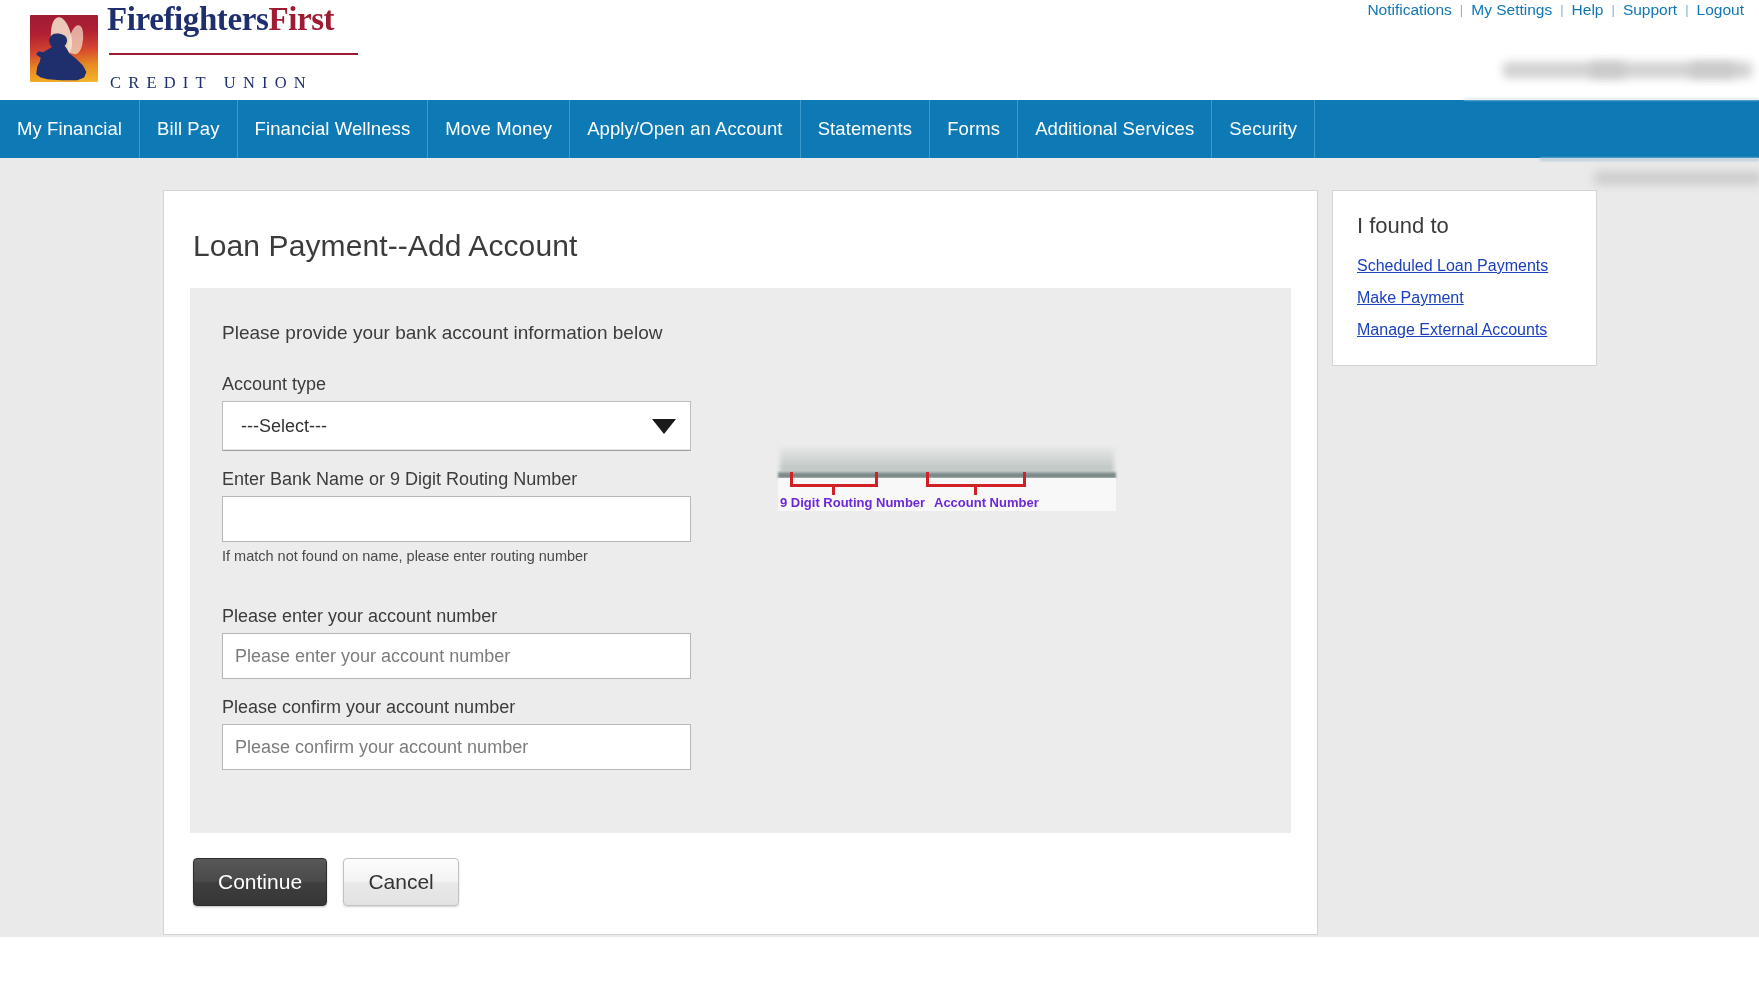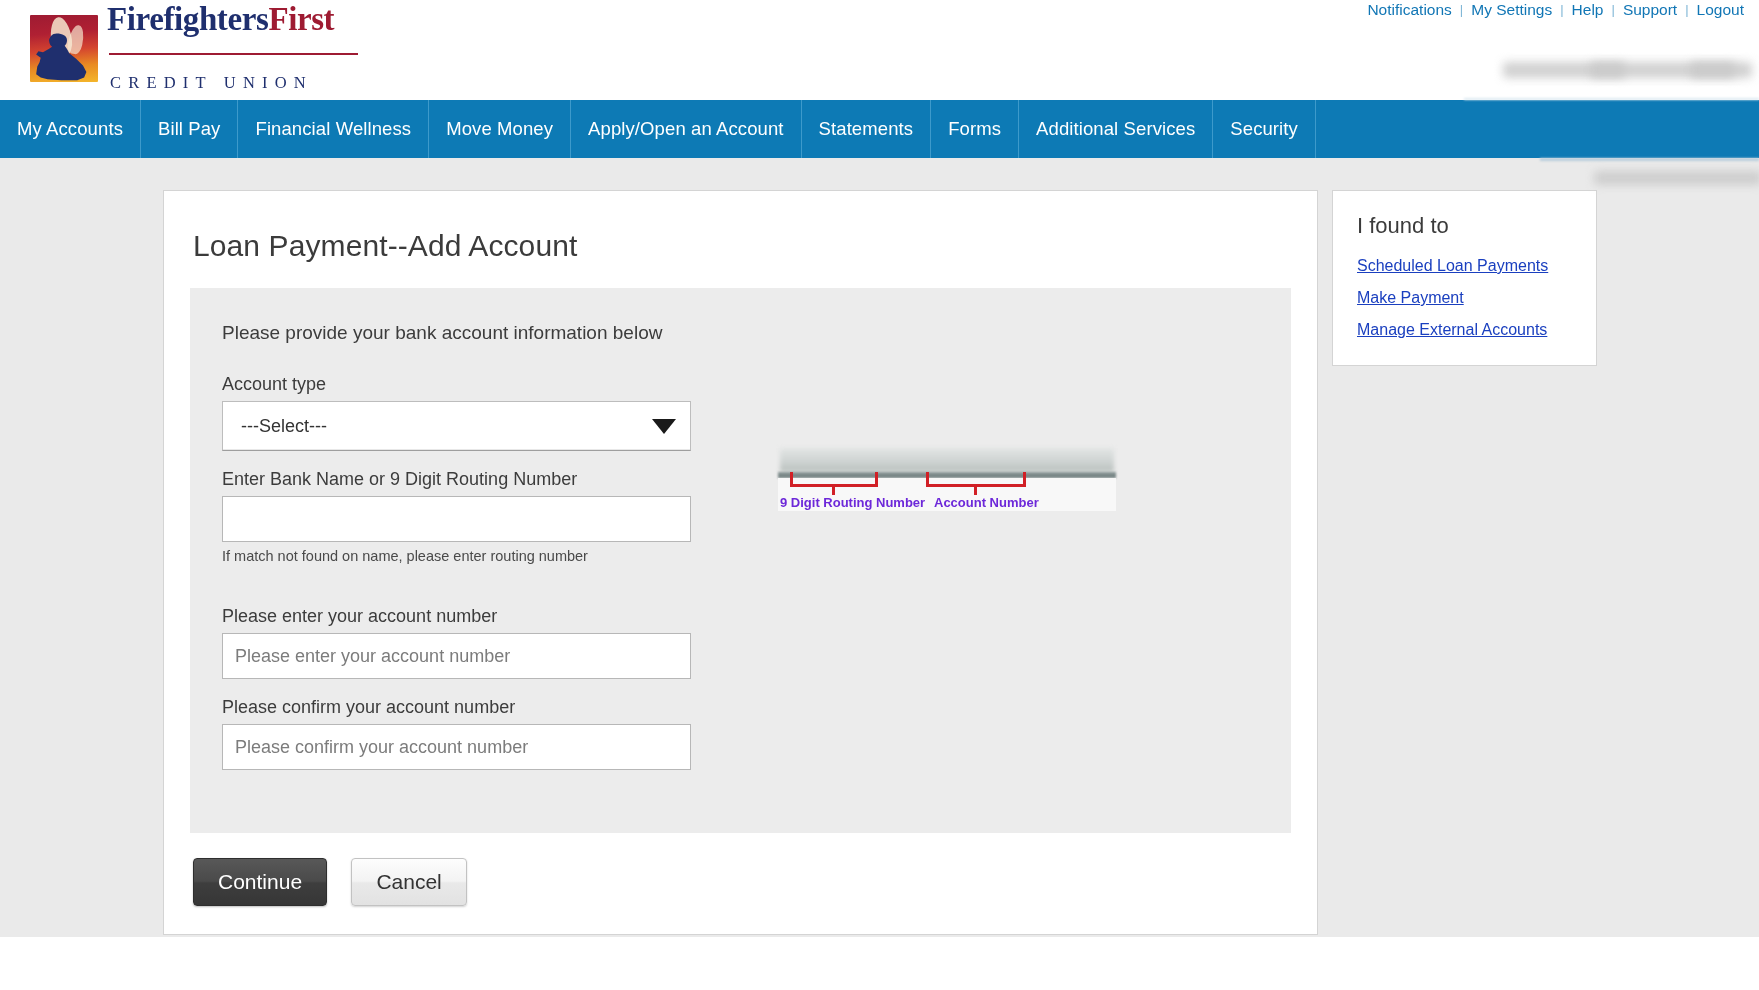--- a/index.html
+++ b/index.html
@@ -275,21 +275,21 @@
     font-size: 13px;
     font-weight: bold;
     color: #6d28d9;
     white-space: nowrap;
     font-family: "Liberation Sans", sans-serif;
   }
 
   
   .btn-row {
     display: flex;
-    gap: 24px;
+    gap: 16px;
     margin: 25px 0 0 3px;
   }
   .btn {
     font-size: 21px;
     padding: 0 24px;
     height: 48px;
     min-width: 116px;
     border-radius: 4px;
     cursor: pointer;
     display: flex;
@@ -368,21 +368,21 @@
     <a href="#">Logout</a>
   </div>
 
   <div class="redact" style="left:1503px; top:62px; width:122px; height:16px;"></div>
   <div class="redact" style="left:1590px; top:62px; width:145px; height:16px;"></div>
   <div class="redact" style="left:1690px; top:62px; width:62px; height:16px;"></div>
   <div class="redact-rule" style="left:1464px; top:98px; width:295px;"></div>
 </div>
 
 <div class="mainnav">
-  <div class="nav-item">My Accounts</div>
+  <div class="nav-item">My Financial</div>
   <div class="nav-item">Bill Pay</div>
   <div class="nav-item">Financial Wellness</div>
   <div class="nav-item">Move Money</div>
   <div class="nav-item">Apply/Open an Account</div>
   <div class="nav-item">Statements</div>
   <div class="nav-item">Forms</div>
   <div class="nav-item">Additional Services</div>
   <div class="nav-item">Security</div>
   <div class="nav-filler"></div>
 </div>

